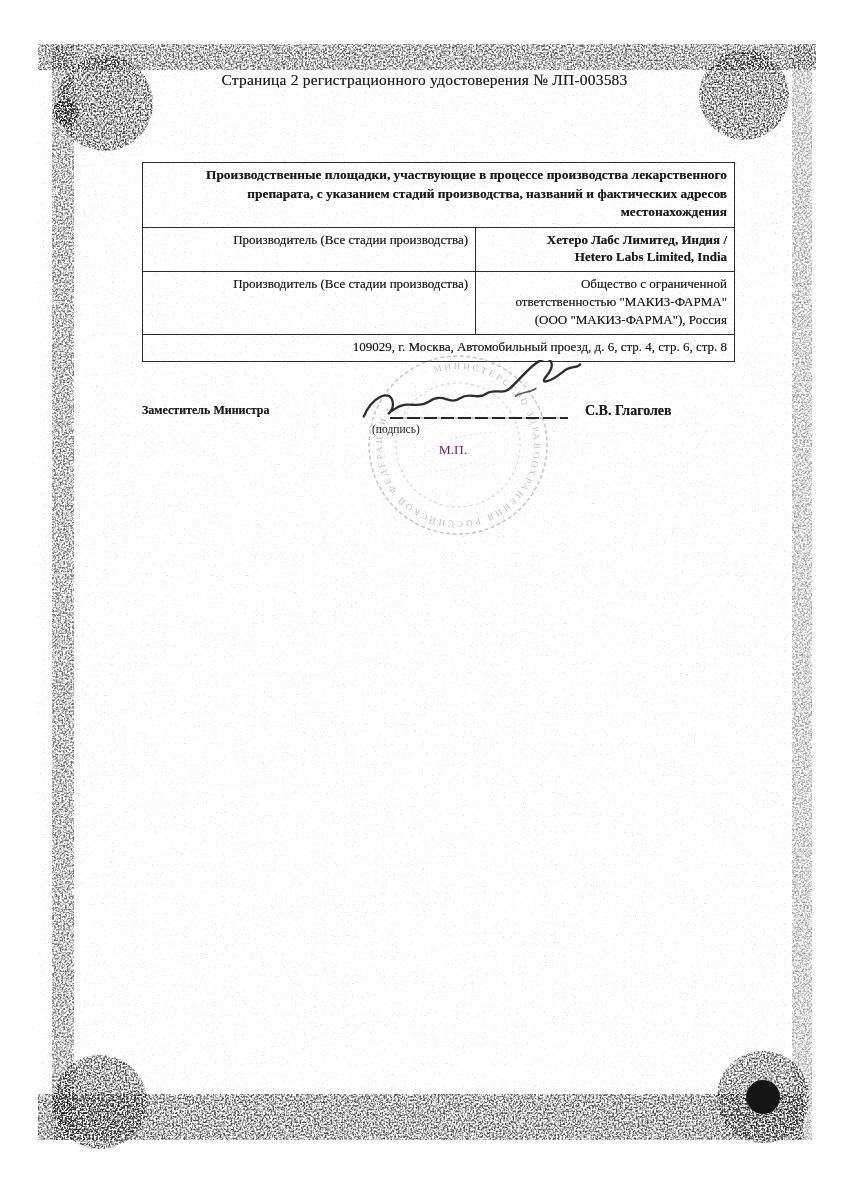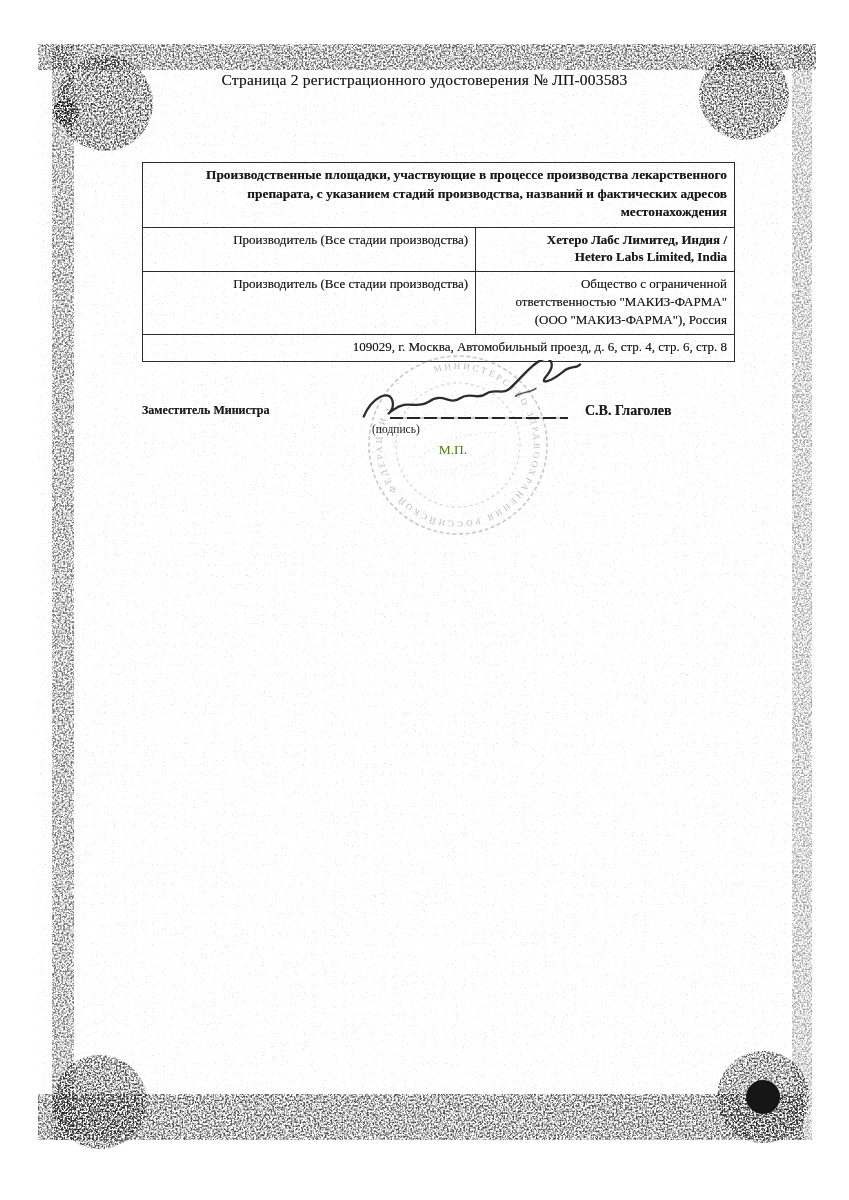--- a/index.html
+++ b/index.html
@@ -30,21 +30,21 @@
   td.lbl{}
   td.preline{white-space:pre-line;font-weight:bold;}
   
   .sig-title{left:142px;top:403px;font-weight:bold;font-size:12px;text-shadow:0 0 .5px rgba(0,0,0,.6);}
   .sig-name{left:585px;top:403px;font-weight:bold;font-size:14px;text-shadow:0 0 .5px rgba(0,0,0,.6);}
   .sig-line{
     left:390px;top:417px;width:178px;height:2px;
     background:repeating-linear-gradient(90deg,#252525 0 13px,rgba(37,37,37,.25) 13px 17px);
   }
   .sig-caption{left:372px;top:423px;width:162px;text-align:left;font-size:11.5px;color:#222;}
-  .seal-caption{left:372px;top:442px;width:162px;text-align:center;font-size:13.5px;color:#4d7c0f;}
+  .seal-caption{left:372px;top:442px;width:162px;text-align:center;font-size:13.5px;color:#701a75;}
   .stamp{left:366px;top:353px;opacity:.62;}
   .signature-svg{left:352px;top:360px;}
   .punch-dot{
     left:746px;top:1080px;width:34px;height:34px;border-radius:50%;
     background:radial-gradient(circle at 45% 45%, #161616 0 60%, #0a0a0a 100%);
   }
   .noise-layer{left:0;top:0;pointer-events:none;}
 </style>
 </head>
 <body>

